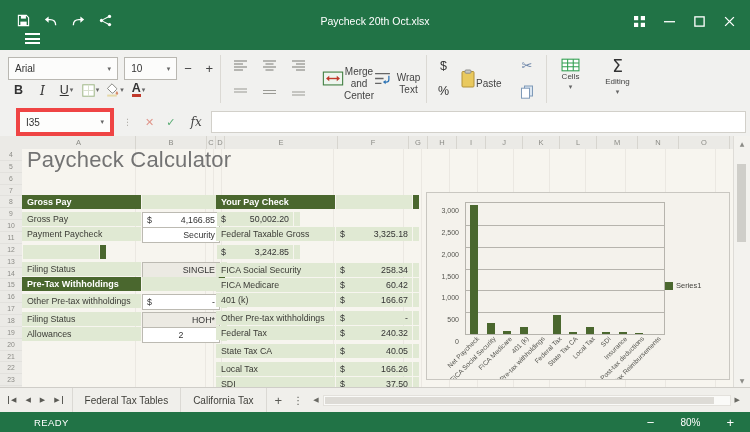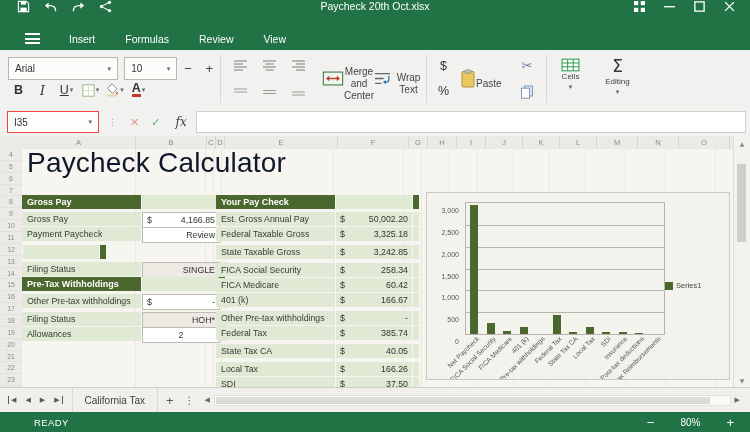--- a/index.html
+++ b/index.html
@@ -1,20 +1,20 @@
 <!DOCTYPE html>
 <html><head>
 <meta charset="utf-8">
 <style>
   html,body{margin:0;padding:0}
   .app{position:relative;width:750px;height:432px;overflow:hidden;background:#f7f5ef;
        font-family:"Liberation Sans",sans-serif;-webkit-font-smoothing:antialiased;cursor:default}
   svg{display:block}
   
-  .titlebar{position:absolute;left:0;top:0;right:0;height:27px;background:#217346;display:flex;align-items:flex-start;color:#fff}
+  .titlebar{position:absolute;left:0;top:0;right:0;height:27px;background:#217346;display:flex;align-items:flex-end;color:#fff}
   .tb-left{display:flex;align-items:center;gap:13px;padding-left:17px;z-index:2}
   .tb-title{position:absolute;left:150px;right:150px;text-align:center;font-size:10.5px}
   .tb-right{margin-left:auto;display:flex;align-items:center;gap:18px;padding-right:15px;z-index:2}
   .tb-right .wc{display:flex;align-items:center;justify-content:center;width:12px;height:12px}
   
   .menubar{position:absolute;left:0;top:27px;right:0;height:23px;background:#217346;display:flex;align-items:center;color:#fff;border-bottom:2px solid #1c6140}
   .hamb{display:flex;flex-direction:column;gap:2.5px;margin-left:25px;width:15px}
   .hamb i{height:2px;background:#fff;display:block}
   #menu{display:flex;gap:30px;margin-left:29px;font-size:10.5px}
   .mb-right{margin-left:auto;display:flex;align-items:center;gap:8px;padding-right:10px;font-size:10.5px}
@@ -42,35 +42,35 @@
   .bigbtn svg,.bigbtn .bicon{margin-bottom:5px}
   .g-num{width:33px;display:flex;flex-direction:column;align-items:center;justify-content:space-between;padding:9px 0 10px;font-size:12.5px;color:#333}
   .g-paste{width:48px}
   .g-clip{width:38px;display:flex;flex-direction:column;align-items:center;justify-content:space-between;padding:8px 0 9px}
   .scis{font-size:13px;color:#6b84a8;font-family:"DejaVu Sans",sans-serif}
   .g-cmd{width:47px;display:flex;flex-direction:column;align-items:center;padding-top:8px;font-size:8px;color:#444}
   .g-cmd .drop{margin:2px 0 0 0}
   .sigma{font-size:17px;line-height:16px;color:#333;margin-bottom:3px;font-family:"DejaVu Sans",sans-serif}
   
   .fbar{position:absolute;left:0;top:108px;right:0;height:28px;background:#f1f1ef;display:flex;align-items:center;border-bottom:1px solid #e0ded9}
-  .namebox{width:78px;height:20px;margin-left:7px;background:#fdfdfc;border:1px solid #ef4444;display:flex;align-items:center;padding:0 6px;font-size:10px;color:#333}
+  .namebox{width:78px;height:20px;margin-left:16px;background:#fdfdfc;border:4px solid #ef4444;display:flex;align-items:center;padding:0 6px;font-size:10px;color:#333}
   .fb-grip{color:#b0aea8;font-size:9px;margin:0 7px 0 9px;font-family:"DejaVu Sans",sans-serif}
   .fb-x{color:#e0958a;font-size:11px;margin:0 6px;font-family:"DejaVu Sans",sans-serif}
   .fb-ok{color:#57ab72;font-size:11px;margin:0 6px;font-family:"DejaVu Sans",sans-serif}
   .fb-fx{font-family:"DejaVu Serif",serif;font-style:italic;font-size:12px;color:#444;margin:0 9px}
   .fb-input{flex:1;height:20px;margin-right:4px;border:1px solid #d2d0ca;background:#fff;font-size:10px;padding:0 4px;outline:none;font-family:"Liberation Sans",sans-serif}
   
   .corner{position:absolute;left:0;top:136px;width:22px;height:13px;background:#ebeae6;border-right:1px solid #cfcdc7;border-bottom:1px solid #cfcdc7}
   .colheads{position:absolute;left:22px;top:136px;right:16px;height:13px;background:#ebeae6;border-bottom:1px solid #cfcdc7;display:flex;overflow:hidden}
   .col-h{flex:none;font-size:7.5px;color:#8b8b86;text-align:center;line-height:13px;border-right:1px solid #d7d5cf}
   .rowheads{position:absolute;left:0;top:149px;width:22px;bottom:44px;background:#ebeae6;border-right:1px solid #cfcdc7;overflow:hidden}
   .row-h{display:block;height:10.86px;font-size:6.8px;color:#8b8b86;text-align:center;line-height:11px;border-bottom:1px solid rgba(0,0,0,.035)}
   .cells{position:absolute;left:22px;top:149px;right:16px;bottom:44px;overflow:hidden;background:#f7f5ef}
   .vline{position:absolute;top:0;bottom:0;width:1px;background:rgba(120,115,95,.09)}
-  .sheet-title{position:absolute;left:5px;top:-2px;font-size:28px;color:#0f172a;letter-spacing:.2px}
+  .sheet-title{position:absolute;left:5px;top:-2px;font-size:22px;color:#737373;letter-spacing:.2px}
   
   .table{position:absolute;top:46px;width:192px}
   #leftTable{left:0}
   #rightTable{left:194px}
   .trow{display:flex;height:14px;margin-bottom:1px}
   .trow.gapa{margin-bottom:4px}
   .trow.thead{margin-bottom:3px}
   .c{flex:none;height:14px}
   .lab{width:114px;font-size:8.8px;line-height:14px;padding-left:5px;color:#3a3a35;background:#e0e9d3;white-space:nowrap;overflow:hidden}
   .val{width:68px;margin-left:1px;display:flex;align-items:center;justify-content:flex-end;font-size:8.8px;color:#333;padding:0 4px}
@@ -183,26 +183,20 @@
           </svg>
       </span>
     </div>
   </div>
 
   <div class="menubar">
     <div class="hamb">
         <i></i>
         <i></i>
         <i></i>
-      </div>
-    <div id="menu">
-        <span class="menu-item">Insert</span>
-        <span class="menu-item">Formulas</span>
-        <span class="menu-item">Review</span>
-        <span class="menu-item">View</span>
       </div>
   </div>
 
   <div class="ribbon">
     <div class="g-font">
       <div class="rrow">
         <span class="combo name">
             <span>Arial</span>
             <span class="arrow">▾</span>
           </span>
@@ -423,21 +417,21 @@
           <span class="c lab">Gross Pay</span>
           <span class="c val white">
             <span class="pfx">$</span>
             <span class="amt">4,166.85</span>
           </span>
           <span class="c end"></span>
         </div>
         <div class="trow gapa">
           <span class="c lab">Payment Paycheck</span>
           <span class="c val white">
-            <span class="amt">Review</span>
+            <span class="amt">Security</span>
           </span>
           <span class="c end"></span>
         </div>
         <div class="trow thead">
           <span class="c val green"></span>
           <span class="c end"></span>
         </div>
         <div class="trow">
           <span class="c lab">Filing Status</span>
           <span class="c val grey">
@@ -473,37 +467,35 @@
           <span class="c end"></span>
         </div>
       </div>
     <div class="table" id="rightTable">
         <div class="trow thead">
           <span class="c lab">Your Pay Check</span>
           <span class="c val green"></span>
           <span class="c end"></span>
         </div>
         <div class="trow">
-          <span class="c lab">Est. Gross Annual Pay</span>
           <span class="c val green">
             <span class="pfx">$</span>
             <span class="amt">50,002.20</span>
           </span>
           <span class="c end"></span>
         </div>
         <div class="trow gapa">
           <span class="c lab">Federal Taxable Gross</span>
           <span class="c val green">
             <span class="pfx">$</span>
             <span class="amt">3,325.18</span>
           </span>
           <span class="c end"></span>
         </div>
         <div class="trow gapa">
-          <span class="c lab">State Taxable Gross</span>
           <span class="c val green">
             <span class="pfx">$</span>
             <span class="amt">3,242.85</span>
           </span>
           <span class="c end"></span>
         </div>
         <div class="trow">
           <span class="c lab">FICA Social Security</span>
           <span class="c val green">
             <span class="pfx">$</span>
@@ -532,21 +524,21 @@
           <span class="c val green">
             <span class="pfx">$</span>
             <span class="amt">-</span>
           </span>
           <span class="c end"></span>
         </div>
         <div class="trow gapa">
           <span class="c lab">Federal Tax</span>
           <span class="c val green">
             <span class="pfx">$</span>
-            <span class="amt">385.74</span>
+            <span class="amt">240.32</span>
           </span>
           <span class="c end"></span>
         </div>
         <div class="trow gapa">
           <span class="c lab">State Tax CA</span>
           <span class="c val green">
             <span class="pfx">$</span>
             <span class="amt">40.05</span>
           </span>
           <span class="c end"></span>
@@ -650,20 +642,21 @@
   </div>
 
   <div class="tabbar">
     <div class="tnav">
       <span class="edge">◀</span>
       <span>◀</span>
       <span>▶</span>
       <span class="edge2">▶</span>
     </div>
     <div id="tabs">
+        <span class="stab">Federal Tax Tables</span>
         <span class="stab clip">California Tax</span>
       </div>
     <span class="tadd">+</span>
     <span class="tmore">⋮</span>
     <div class="hscroll">
       <span class="hs-arrow">◀</span>
       <span class="hs-track">
           <span class="hs-thumb"></span>
         </span>
       <span class="hs-arrow">▶</span>

